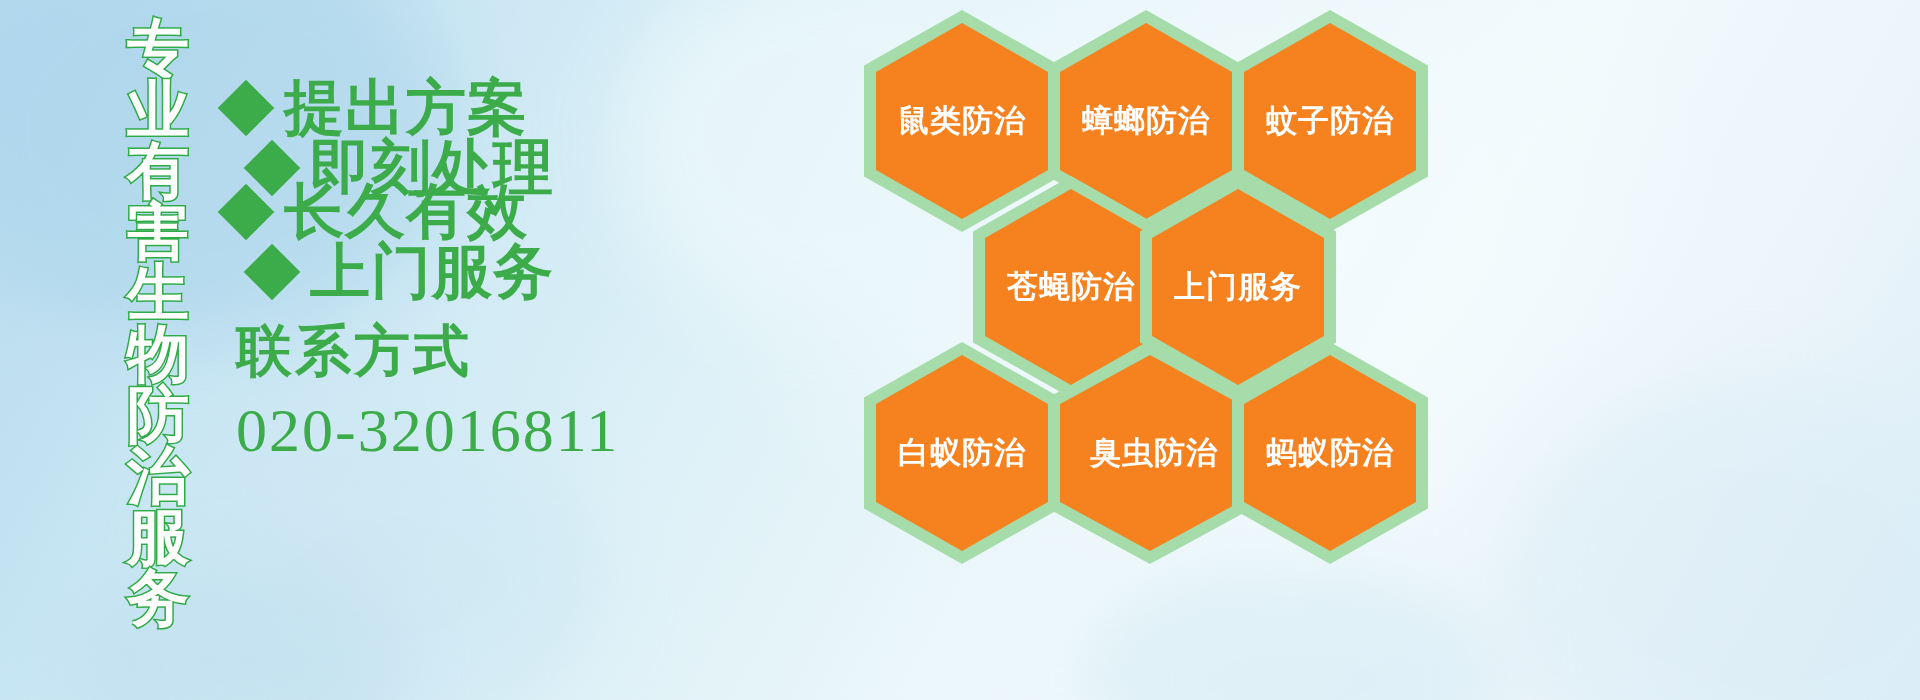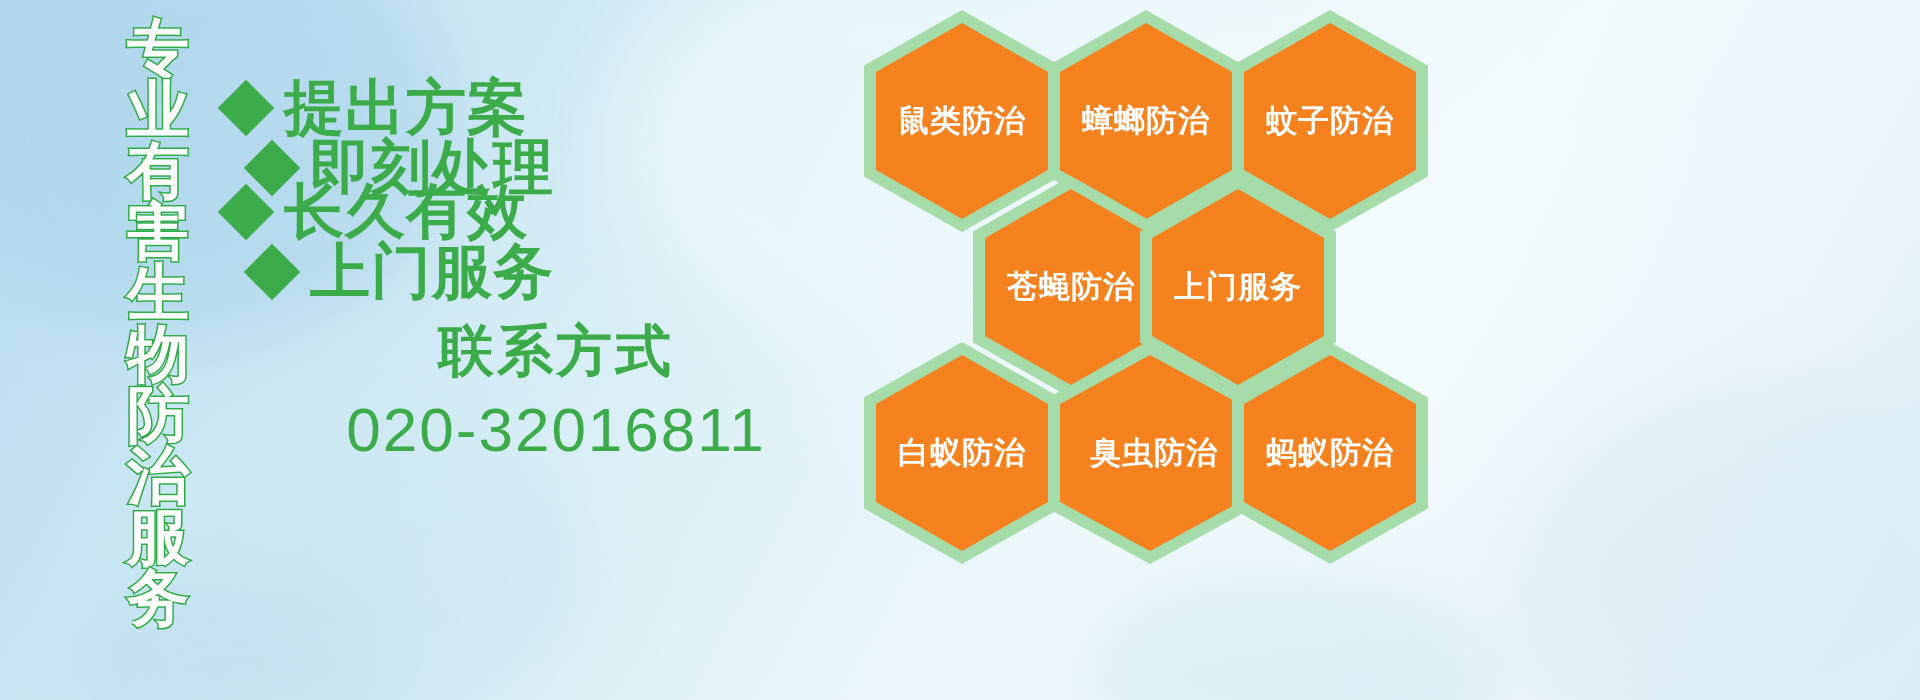--- a/index.html
+++ b/index.html
@@ -45,21 +45,21 @@
     width:40px;height:40px;background:#3cab4a;
     transform:rotate(45deg);
     margin-right:18px;flex:0 0 auto;
   }
   .b-text{
     font-size:60px;font-weight:bold;color:#3cab4a;letter-spacing:1px;
     white-space:nowrap;line-height:60px;
   }
 
   
-  .contact{position:absolute;left:236px;top:312px;width:640px;text-align:center;color:#3cab4a;}
+  .contact{position:absolute;left:236px;top:312px;width:640px;text-align:left;color:#3cab4a;font-family:Liberation Serif, serif;}
   .contact-title{font-size:56px;font-weight:bold;letter-spacing:3px;line-height:78px;}
   .phone{font-size:62px;font-weight:normal;letter-spacing:2px;line-height:80px;}
 
   
   .honey{position:absolute;left:862px;top:0;width:600px;height:580px;}
   .hex{
     position:absolute;width:196px;height:222px;
     display:flex;align-items:center;justify-content:center;
   }
   .hex .shape{

